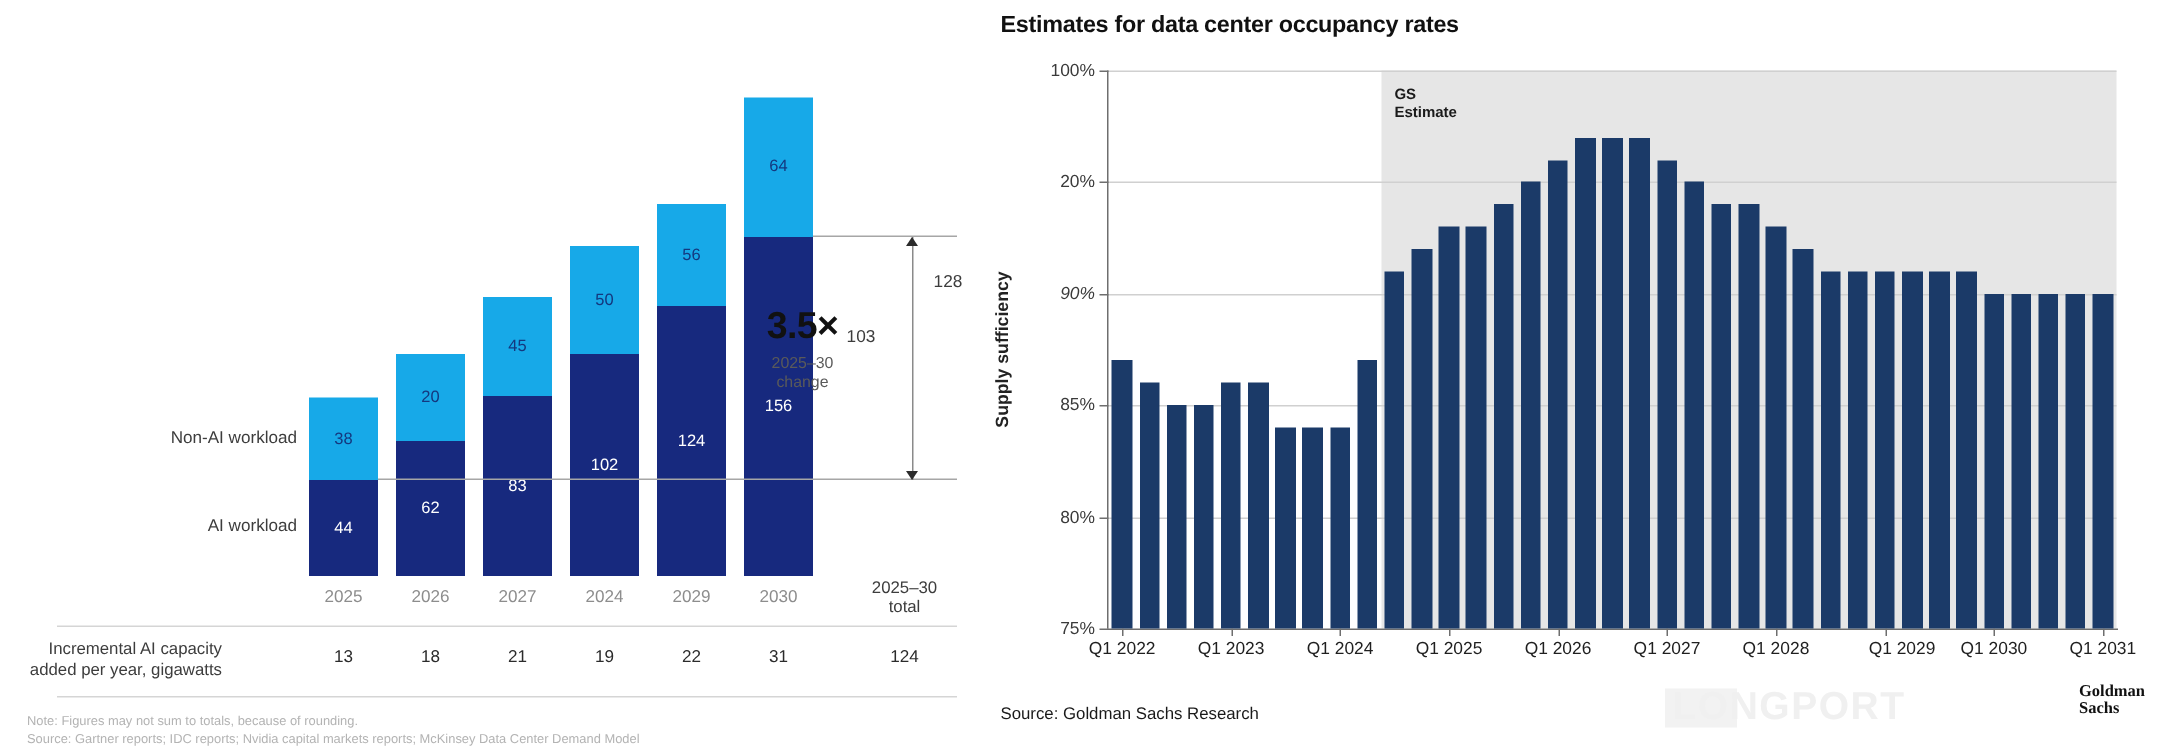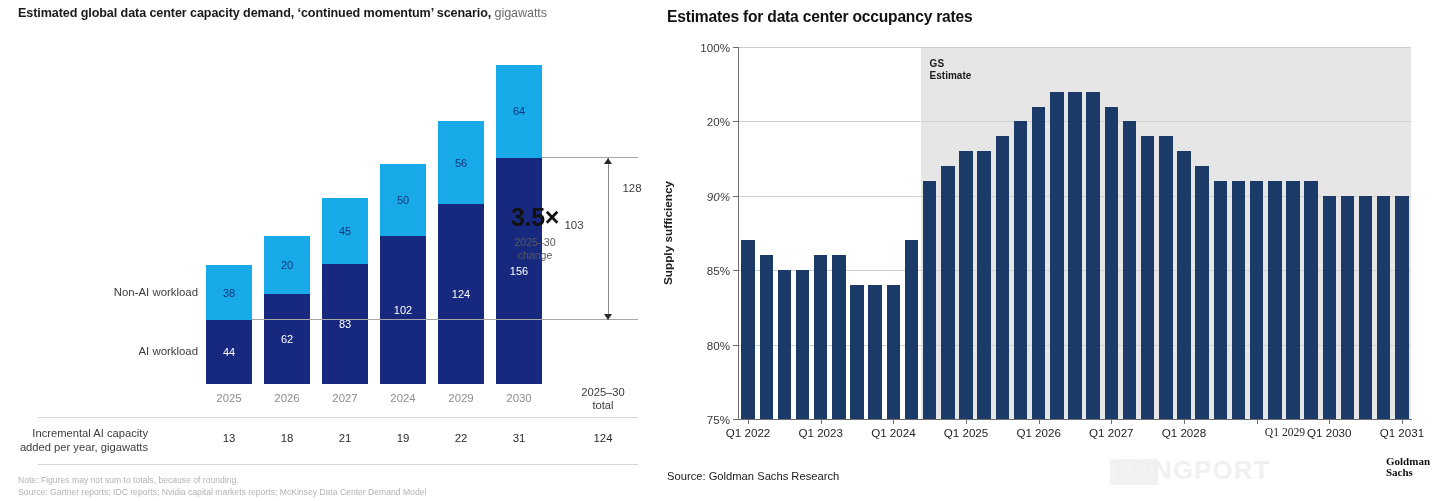--- a/index.html
+++ b/index.html
@@ -120,23 +120,20 @@
              font-family: "Liberation Serif", serif; font-weight: bold;
              font-size: 11px; color: #111; line-height: 1.02; }
 </style>
 </head>
 <body>
 
 <div id="root">
 
   <div class="panel" id="panel-left">
 
-    <div id="left-title">
-      <span>Estimated global data center capacity demand, ‘continued momentum’ scenario,</span><span class="unit"> gigawatts</span>
-    </div>
 
     <div id="left-plot">
       <div class="bargrid" id="left-bargrid">
           <div class="barcol" style="left: 188px; height: 118.9px;">
             <div class="seg seg-ai" style="bottom: 0px; height: 63.8px;">44</div>
             <div class="seg seg-nonai" style="bottom: 63.8px; height: 55.1px;">38</div>
           </div>
           <div class="bartotal" style="left: 188px; bottom: 122.9px;">82</div>
           <div class="barcol" style="left: 246px; height: 149.35px;">
             <div class="seg seg-ai" style="bottom: 0px; height: 89.9px;">62</div>
@@ -148,21 +145,21 @@
             <div class="seg seg-nonai" style="bottom: 120.35px; height: 65.25px;">45</div>
           </div>
           <div class="bartotal" style="left: 304px; bottom: 189.6px;">128</div>
           <div class="barcol" style="left: 362px; height: 221.85px;">
             <div class="seg seg-ai" style="bottom: 0px; height: 147.9px;">102</div>
             <div class="seg seg-nonai" style="bottom: 147.9px; height: 72.5px;">50</div>
           </div>
           <div class="bartotal" style="left: 362px; bottom: 225.85px;">153</div>
           <div class="barcol" style="left: 420px; height: 262.45px;">
             <div class="seg seg-ai" style="bottom: 0px; height: 179.8px;">124</div>
-            <div class="seg seg-nonai" style="bottom: 179.8px; height: 83px;">56</div>
+            <div class="seg seg-nonai" style="bottom: 179.8px; height: 68px;">56</div>
           </div>
           <div class="bartotal" style="left: 420px; bottom: 266.45px;">181</div>
           <div class="barcol" style="left: 478px; height: 317.55px;">
             <div class="seg seg-ai" style="bottom: 0px; height: 226.2px;">156</div>
             <div class="seg seg-nonai" style="bottom: 226.2px; height: 92.8px;">64</div>
           </div>
           <div class="bartotal" style="left: 478px; bottom: 321.55px;">219</div>
         </div>
       <div id="left-reflines">
           <div class="refline" style="left: 234px; width: 386px; bottom: 63.8px;"></div>
@@ -283,21 +280,21 @@
           <div class="xtick-lbl" style="left: 154.378px;">Q1 2024</div>
           <div class="xtick-mark" style="left: 227.027px;"></div>
           <div class="xtick-lbl" style="left: 227.027px;">Q1 2025</div>
           <div class="xtick-mark" style="left: 299.676px;"></div>
           <div class="xtick-lbl" style="left: 299.676px;">Q1 2026</div>
           <div class="xtick-mark" style="left: 372.324px;"></div>
           <div class="xtick-lbl" style="left: 372.324px;">Q1 2027</div>
           <div class="xtick-mark" style="left: 444.973px;"></div>
           <div class="xtick-lbl" style="left: 444.973px;">Q1 2028</div>
           <div class="xtick-mark" style="left: 517.622px;"></div>
-          <div class="xtick-lbl" style="left: 546px; font-family: Liberation Serif, serif;">Q1 2029</div>
+          <div class="xtick-lbl" style="left: 529px;">Q1 2029</div>
           <div class="xtick-mark" style="left: 590.27px;"></div>
           <div class="xtick-lbl" style="left: 590.27px;">Q1 2030</div>
           <div class="xtick-mark" style="left: 662.919px;"></div>
           <div class="xtick-lbl" style="left: 662.919px;">Q1 2031</div>
         </div>
       <div id="gs-note" style="left: 190.622px; top: 11px;"><div>GS</div><div>Estimate</div></div>
     <div class="ytick-mark" style="top: 372px;"></div>
         <div class="ytick-lbl" style="top: 372px;">75%</div>
         <div class="ytick-mark" style="top: 297.6px;"></div>
         <div class="ytick-lbl" style="top: 297.6px;">80%</div>

